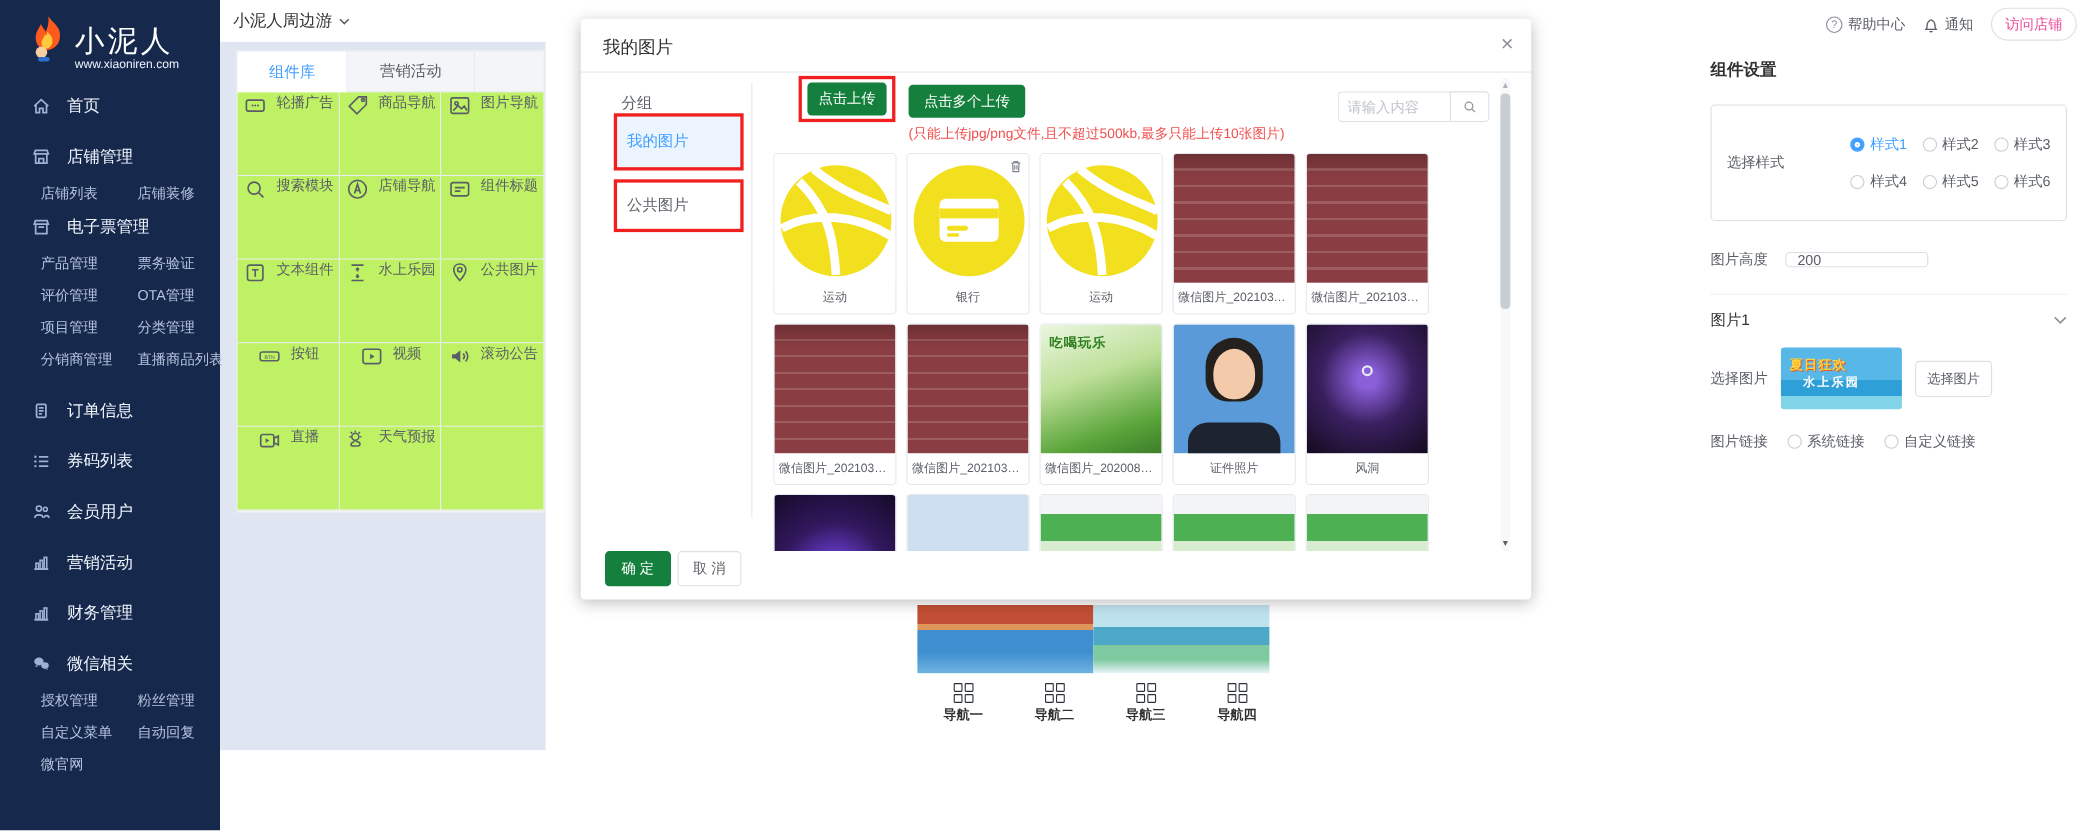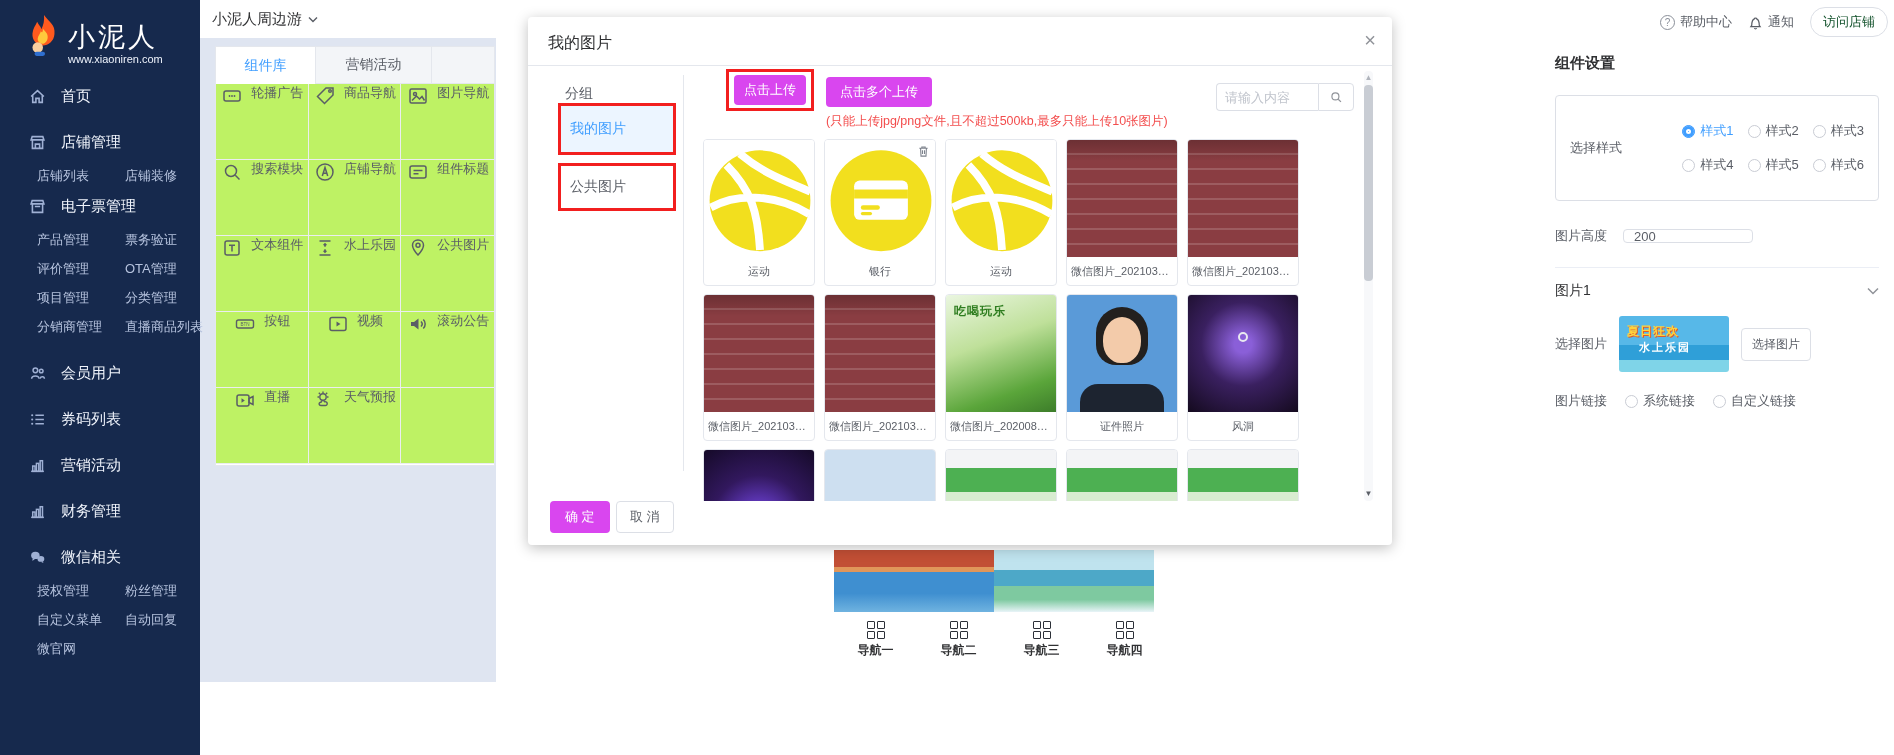--- a/index.html
+++ b/index.html
@@ -19,21 +19,21 @@
 .m-gap{margin-top:16px}
 .m-sub{display:grid;grid-template-columns:88px auto;row-gap:11px;padding:10px 0 6px 37px;font-size:13px;color:#b6c3de}
 .m-sub span{cursor:pointer;white-space:nowrap}
 
 
 #topbar{position:absolute;left:200px;top:0;right:0;height:38px;background:#fff}
 .pg-title{position:absolute;left:12px;top:10px;font-size:15px;color:#303133;display:flex;align-items:center;gap:6px;cursor:pointer}
 .hdr-right{position:absolute;right:6px;top:7px;display:flex;align-items:center;gap:16px;font-size:13px;color:#5a5e66}
 .hdr-item{display:flex;align-items:center;gap:5px;cursor:pointer}
 .qmark{width:15px;height:15px;border:1px solid #8a8f99;border-radius:50%;font-size:10px;display:flex;align-items:center;justify-content:center;color:#8a8f99}
-.visit-btn{border:1px solid #dcdfe6;border-radius:15px;padding:5px 12px;background:#fff;font-size:13px;color:#14532d;cursor:pointer;white-space:nowrap}
+.visit-btn{border:1px solid #dcdfe6;border-radius:15px;padding:5px 12px;background:#fff;font-size:13px;color:#ec4899;cursor:pointer;white-space:nowrap}
 
 
 #workbg{position:absolute;left:200px;top:38px;width:296px;height:644px;background:#dfe5f1}
 #comp-panel{position:absolute;left:215px;top:46px;width:280px;height:420px;background:#fff;border:1px solid #e4e7ed}
 .tabs{display:flex;height:37px;font-size:14px}
 .tab{display:flex;align-items:center;justify-content:center;cursor:pointer}
 .tab.active{width:100px;background:#fff;color:#409eff;border-right:1px solid #e4e7ed}
 .tab.idle{width:116px;background:#f3f5f8;color:#5a5e66;border-right:1px solid #e4e7ed;border-bottom:1px solid #e4e7ed}
 .tab-fill{flex:1;background:#f3f5f8;border-bottom:1px solid #e4e7ed}
 .cgrid{display:grid;grid-template-columns:repeat(3,1fr)}
@@ -45,21 +45,21 @@
 
 #modal{position:absolute;left:528px;top:17px;width:864px;height:528px;background:#fff;border-radius:4px;box-shadow:0 3px 14px rgba(0,0,0,.25);z-index:5}
 .mod-hd{height:49px;border-bottom:1px solid #e4e7ed;padding:16px 20px;font-size:16px;color:#303133}
 .mod-close{position:absolute;right:16px;top:12px;font-size:20px;color:#909399;cursor:pointer}
 .grp-label{position:absolute;left:37px;top:68px;font-size:14px;color:#5a5e66}
 .grp-box{position:absolute;left:30px;width:118px;border:3px solid #f21f1f;display:flex;align-items:center;padding-left:9px;font-size:14px;cursor:pointer}
 .grp-box.sel{top:86px;height:52px;background:#ecf5ff;color:#409eff}
 .grp-box.idle{top:146px;height:48px;background:#fff;color:#5a5e66}
 .vline{position:absolute;left:155px;top:58px;width:1px;height:396px;background:#e4e7ed}
 .upl-outline{position:absolute;left:198px;top:52px;width:88px;height:42px;border:3px solid #f21f1f;display:flex;align-items:center;justify-content:center}
-.btn-blue{background:#d946ef;color:#fff;border:none;border-radius:4px;font-size:13px;padding:6px 10px;cursor:pointer;white-space:nowrap}
+.btn-blue{background:#15803d;color:#fff;border:none;border-radius:4px;font-size:13px;padding:6px 10px;cursor:pointer;white-space:nowrap}
 .multi-btn{position:absolute;left:298px;top:60px;padding:6px 14px}
 .hint{position:absolute;left:298px;top:96px;font-size:12.5px;color:#f34d4d;white-space:nowrap}
 .srch{position:absolute;left:688px;top:66px;display:flex}
 .srch input{width:102px;height:28px;border:1px solid #dcdfe6;border-right:none;border-radius:4px 0 0 4px;padding:0 8px;font-size:13px;color:#5a5e66;outline:none}
 .srch input::placeholder{color:#c0c4cc}
 .srch-btn{width:36px;height:28px;border:1px solid #dcdfe6;border-radius:0 4px 4px 0;background:#fff;display:flex;align-items:center;justify-content:center;cursor:pointer;color:#909399}
 .gridvp{position:absolute;left:175px;top:122px;width:668px;height:362px;overflow:hidden}
 .cards{display:flex;flex-wrap:wrap;gap:8px 9px}
 .card{width:112px;height:147px;border:1px solid #e4e7ed;border-radius:4px;overflow:hidden;background:#fff;cursor:pointer;position:relative}
 .thumb{height:117px;position:relative;overflow:hidden;background:#fff}
@@ -172,39 +172,48 @@
       <span>票务验证</span>
       <span>评价管理</span>
       <span>OTA管理</span>
       <span>项目管理</span>
       <span>分类管理</span>
       <span>分销商管理</span>
       <span>直播商品列表</span>
     </div>
     <div class="m-item m-gap">
       <span class="sicon">
+          <svg width="17" height="17" viewBox="0 0 16 16" fill="none" stroke="currentColor" stroke-width="1.5">
+            <rect x="4" y="2.5" width="8" height="11" rx="1"></rect>
+            <path d="M6 5.5 H10 M6 8 H10 M6 10.5 H8.5"></path>
+          </svg>
+        </span>
+      <span>订单信息</span>
+    </div>
+    <div class="m-item m-gap">
+      <span class="sicon">
+          <svg width="17" height="17" viewBox="0 0 16 16" fill="none" stroke="currentColor" stroke-width="1.5">
+            <path d="M6 4 H14 M6 8 H14 M6 12 H14"></path>
+            <circle cx="3" cy="4" r="1" fill="currentColor" stroke="none"></circle>
+            <circle cx="3" cy="8" r="1" fill="currentColor" stroke="none"></circle>
+            <circle cx="3" cy="12" r="1" fill="currentColor" stroke="none"></circle>
+          </svg>
+        </span>
+      <span>券码列表</span>
+    </div>
+    <div class="m-item m-gap">
+      <span class="sicon">
           <svg width="17" height="17" viewBox="0 0 16 16" fill="none" stroke="currentColor" stroke-width="1.4">
             <circle cx="6" cy="5" r="2.2"></circle>
             <path d="M2.5 13 C2.5 9.5 9.5 9.5 9.5 13"></path>
             <circle cx="11.5" cy="5.6" r="1.7"></circle>
             <path d="M10.5 12.8 C11 10.3 14.5 10.5 14.5 13"></path>
           </svg>
         </span>
       <span>会员用户</span>
-    </div>
-    <div class="m-item m-gap">
-      <span class="sicon">
-          <svg width="17" height="17" viewBox="0 0 16 16" fill="none" stroke="currentColor" stroke-width="1.5">
-            <path d="M6 4 H14 M6 8 H14 M6 12 H14"></path>
-            <circle cx="3" cy="4" r="1" fill="currentColor" stroke="none"></circle>
-            <circle cx="3" cy="8" r="1" fill="currentColor" stroke="none"></circle>
-            <circle cx="3" cy="12" r="1" fill="currentColor" stroke="none"></circle>
-          </svg>
-        </span>
-      <span>券码列表</span>
     </div>
     <div class="m-item m-gap">
       <span class="sicon">
           <svg width="17" height="17" viewBox="0 0 16 16" fill="none" stroke="currentColor" stroke-width="1.4">
             <path d="M2 13.5 H14"></path>
             <rect x="3.5" y="8.5" width="2.2" height="5"></rect>
             <rect x="7" y="6" width="2.2" height="7.5"></rect>
             <rect x="10.5" y="3.5" width="2.2" height="10"></rect>
           </svg>
         </span>

